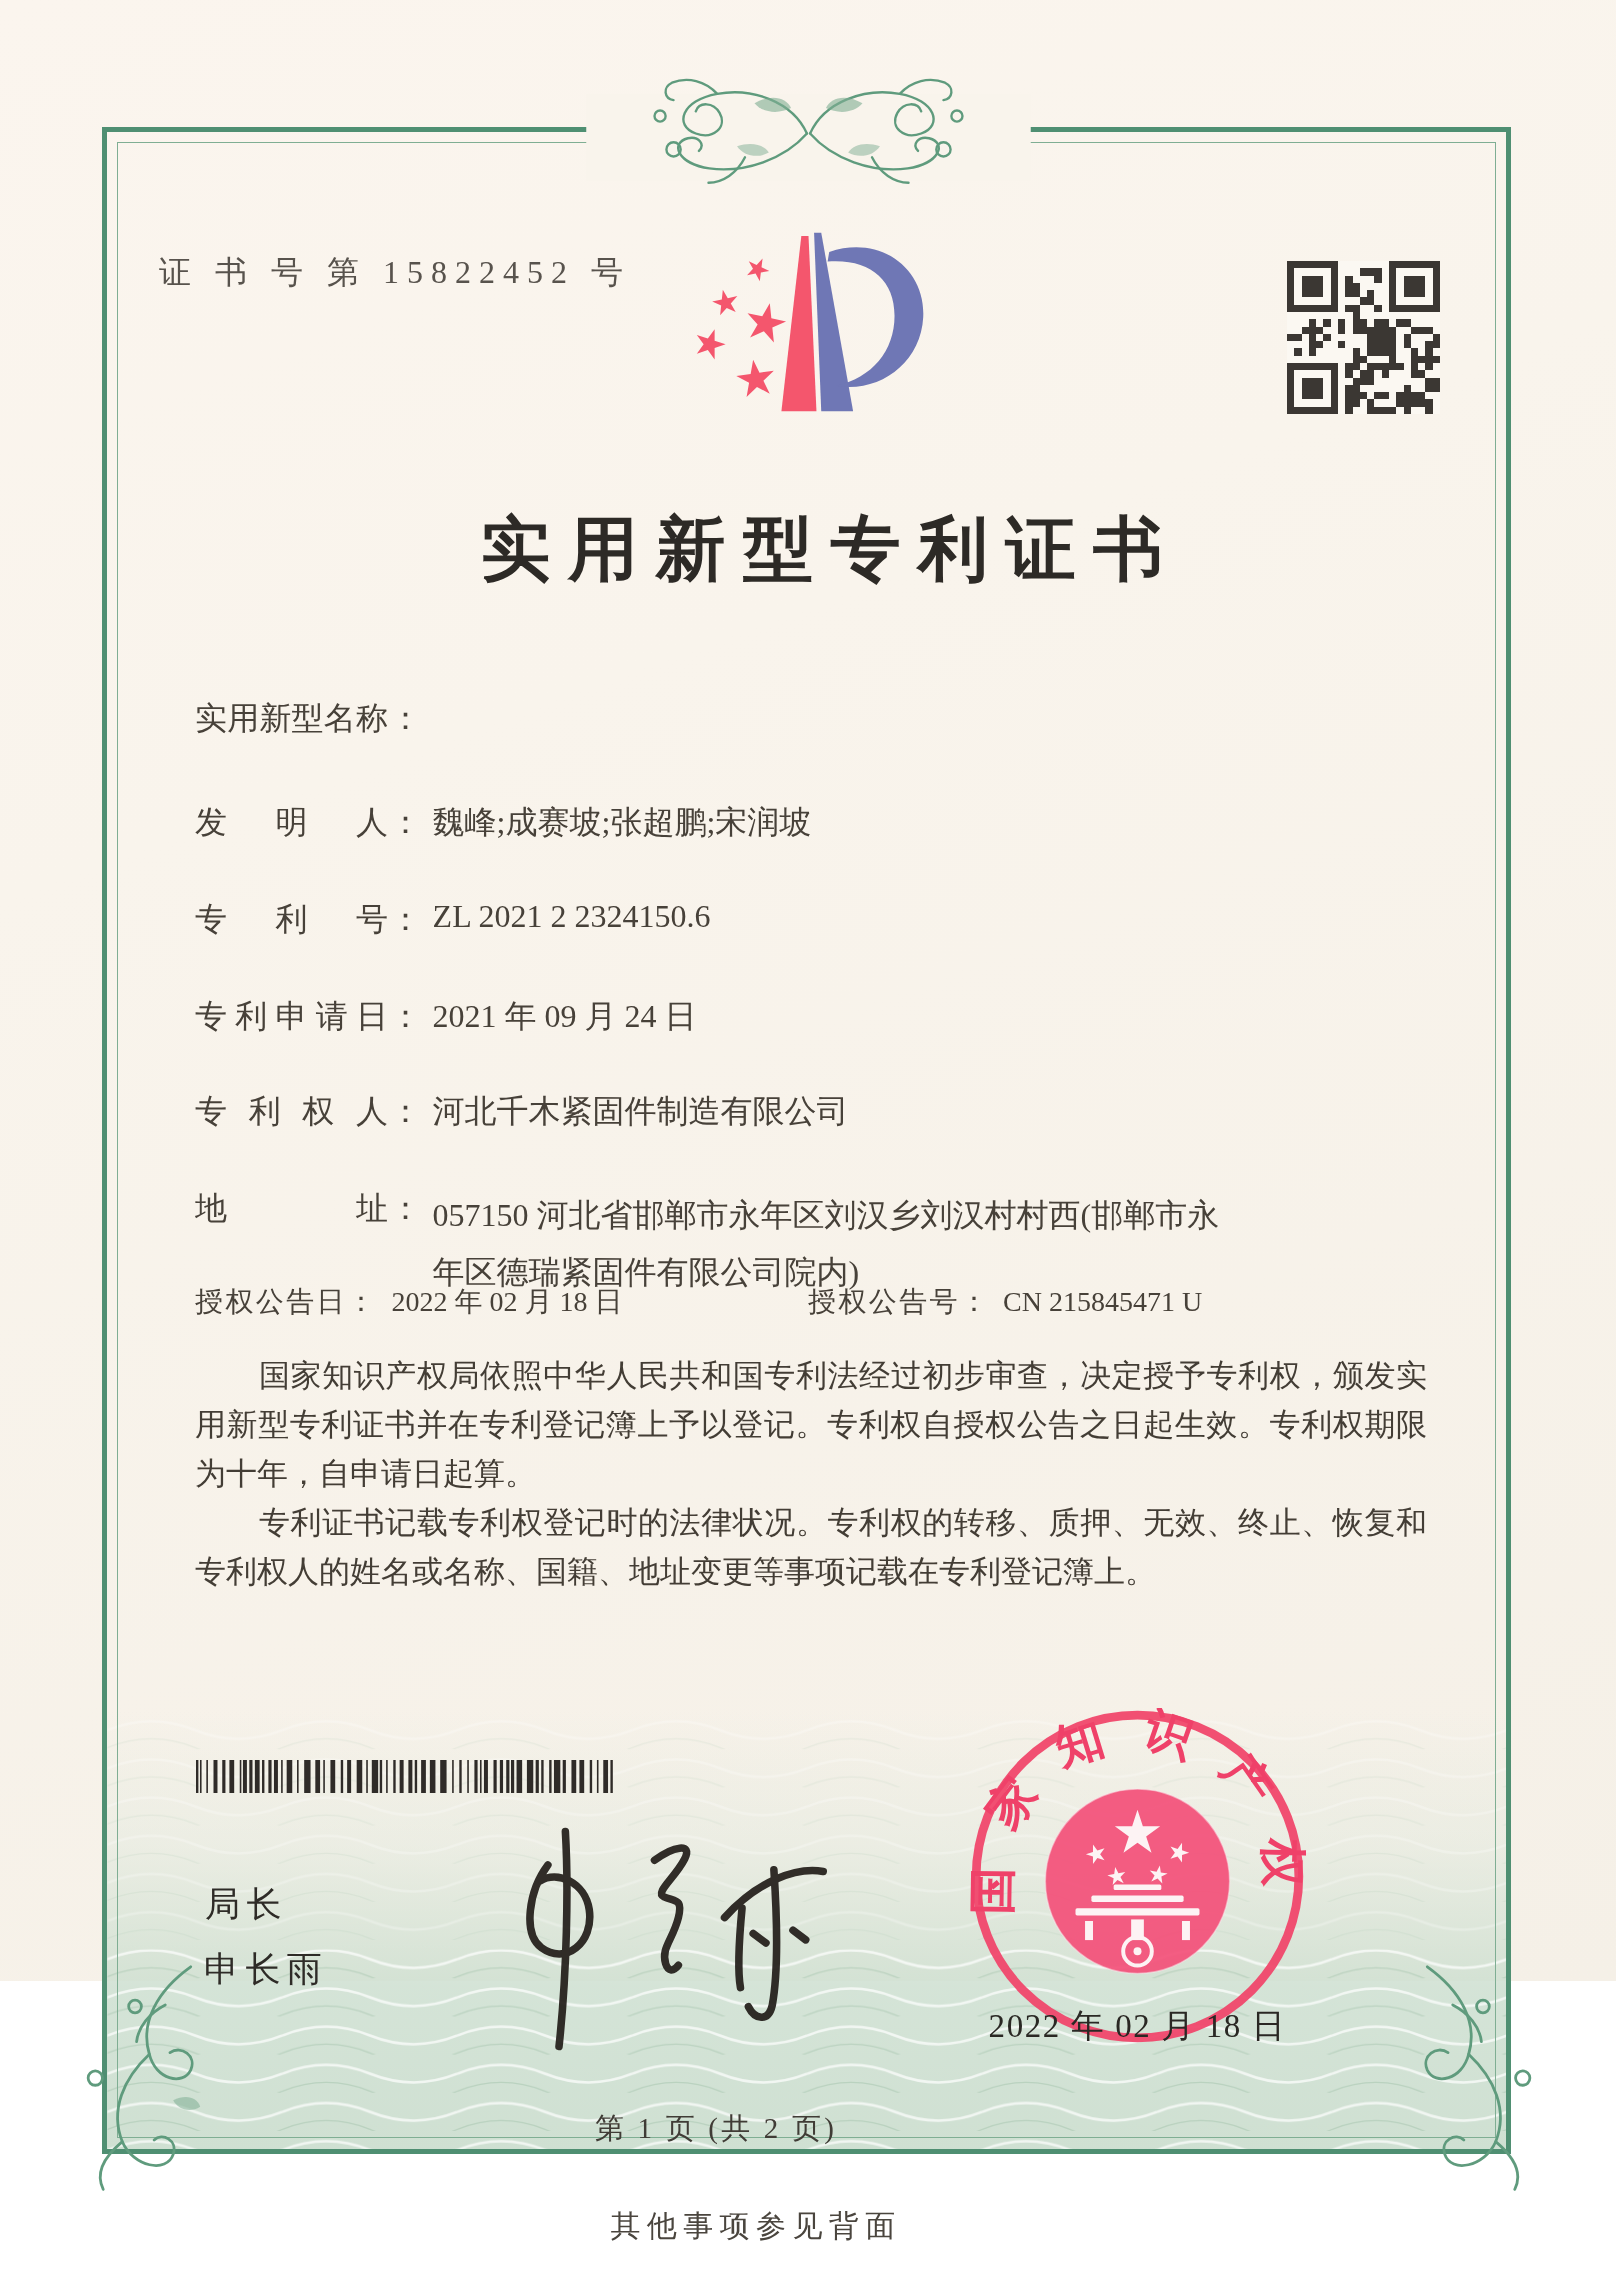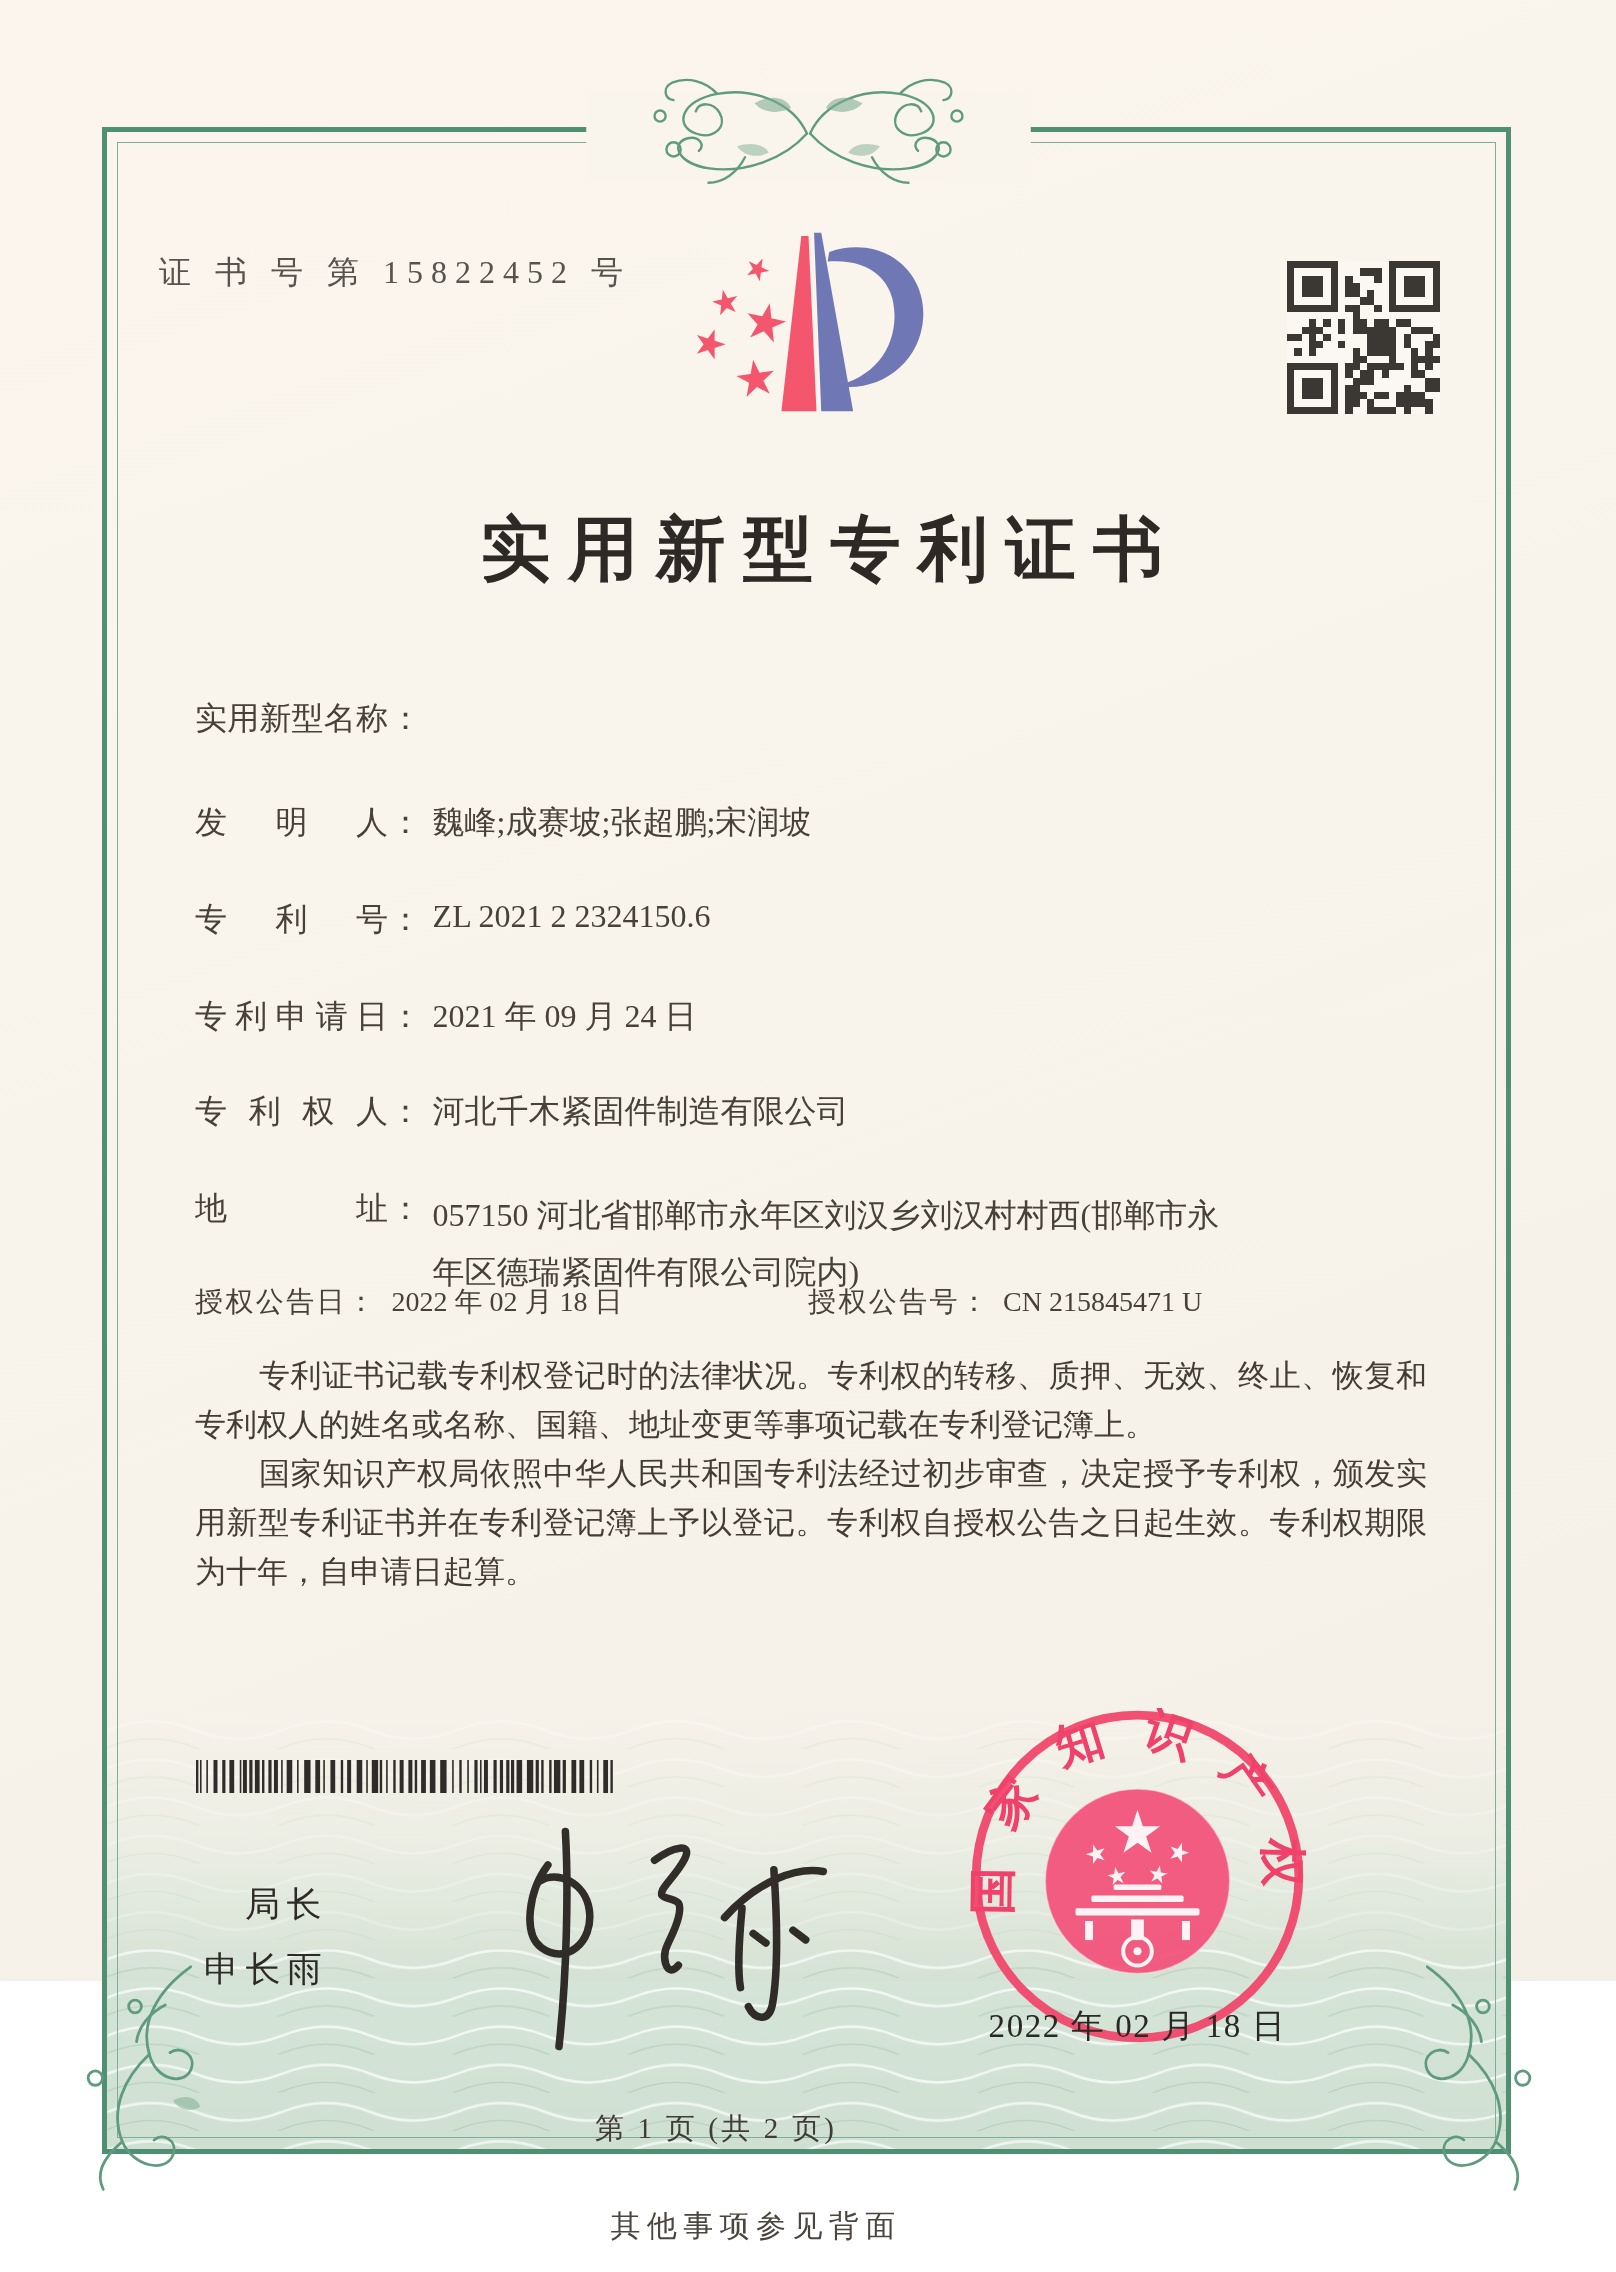--- a/index.html
+++ b/index.html
@@ -36,21 +36,21 @@
   .grant-label{letter-spacing:2.4px;}
 
   
   .body-text{position:absolute;left:195px;top:1351px;width:1232px;font-size:31px;
         line-height:49px;text-align:justify;color:#433d35;}
   .body-text p{margin:0;text-indent:64px;}
 
   
   .barcode{position:absolute;left:196px;top:1760px;width:420px;height:33px;}
   .signer-title{position:absolute;left:205px;top:1881px;font-size:35px;color:#2e2b27;
-        font-family:"Liberation Sans","DejaVu Sans",sans-serif;letter-spacing:6.4px;margin-left:40px;}
+        font-family:"Liberation Sans","DejaVu Sans",sans-serif;letter-spacing:6.4px;}
   .signer-name{position:absolute;left:204px;top:1946px;font-size:35px;color:#2e2b27;
         font-family:"Liberation Sans","DejaVu Sans",sans-serif;letter-spacing:6.4px;}
   .signature{position:absolute;left:446px;top:1814px;width:382px;height:239px;}
   .seal{position:absolute;left:969px;top:1708px;width:337px;height:337px;}
   .seal-date{position:absolute;left:969px;top:2004px;width:337px;text-align:center;
         font-size:33px;color:#2a2824;letter-spacing:1.6px;}
   .page-num{position:absolute;left:0;top:2109px;width:1432px;text-align:center;
         font-size:29px;color:#403c36;letter-spacing:3.2px;}
   .back-note{position:absolute;left:0;top:2206px;width:1512px;text-align:center;
         font-size:30px;color:#4a453e;letter-spacing:6.4px;}
@@ -317,22 +317,22 @@
   <div class="grant-row" style="left:195px;top:1283px">
     <span class="grant-label">授权公告日</span><span>：</span>
     <span style="margin-left:9.5px">2022 年 02 月 18 日</span>
   </div>
   <div class="grant-row" style="left:808px;top:1283px">
     <span class="grant-label">授权公告号</span><span>：</span>
     <span style="margin-left:8px">CN 215845471 U</span>
   </div>
 
   <div class="body-text">
+    <p>国家知识产权局依照中华人民共和国专利法经过初步审查，决定授予专利权，颁发实用新型专利证书并在专利登记簿上予以登记。专利权自授权公告之日起生效。专利权期限为十年，自申请日起算。</p>
     <p>专利证书记载专利权登记时的法律状况。专利权的转移、质押、无效、终止、恢复和专利权人的姓名或名称、国籍、地址变更等事项记载在专利登记簿上。</p>
-    <p>国家知识产权局依照中华人民共和国专利法经过初步审查，决定授予专利权，颁发实用新型专利证书并在专利登记簿上予以登记。专利权自授权公告之日起生效。专利权期限为十年，自申请日起算。</p>
   </div>
 
   <svg class="barcode" viewBox="0 0 528 42" preserveAspectRatio="none">
     <g id="barcode-bars" fill="#2f2b28">
         <rect x="0" y="0" width="3" height="42"></rect>
         <rect x="5" y="0" width="2" height="42"></rect>
         <rect x="13" y="0" width="2" height="42"></rect>
         <rect x="22" y="0" width="5" height="42"></rect>
         <rect x="33" y="0" width="4" height="42"></rect>
         <rect x="42" y="0" width="6" height="42"></rect>

